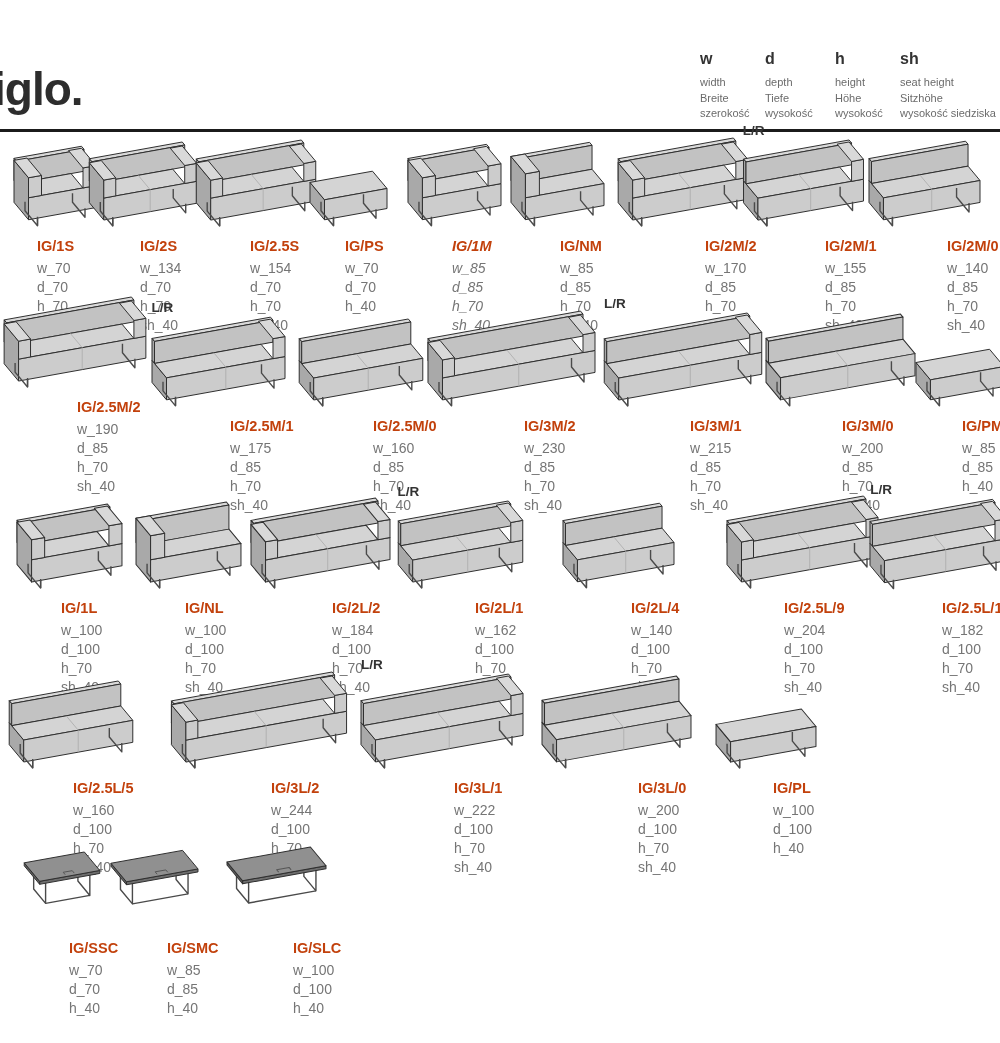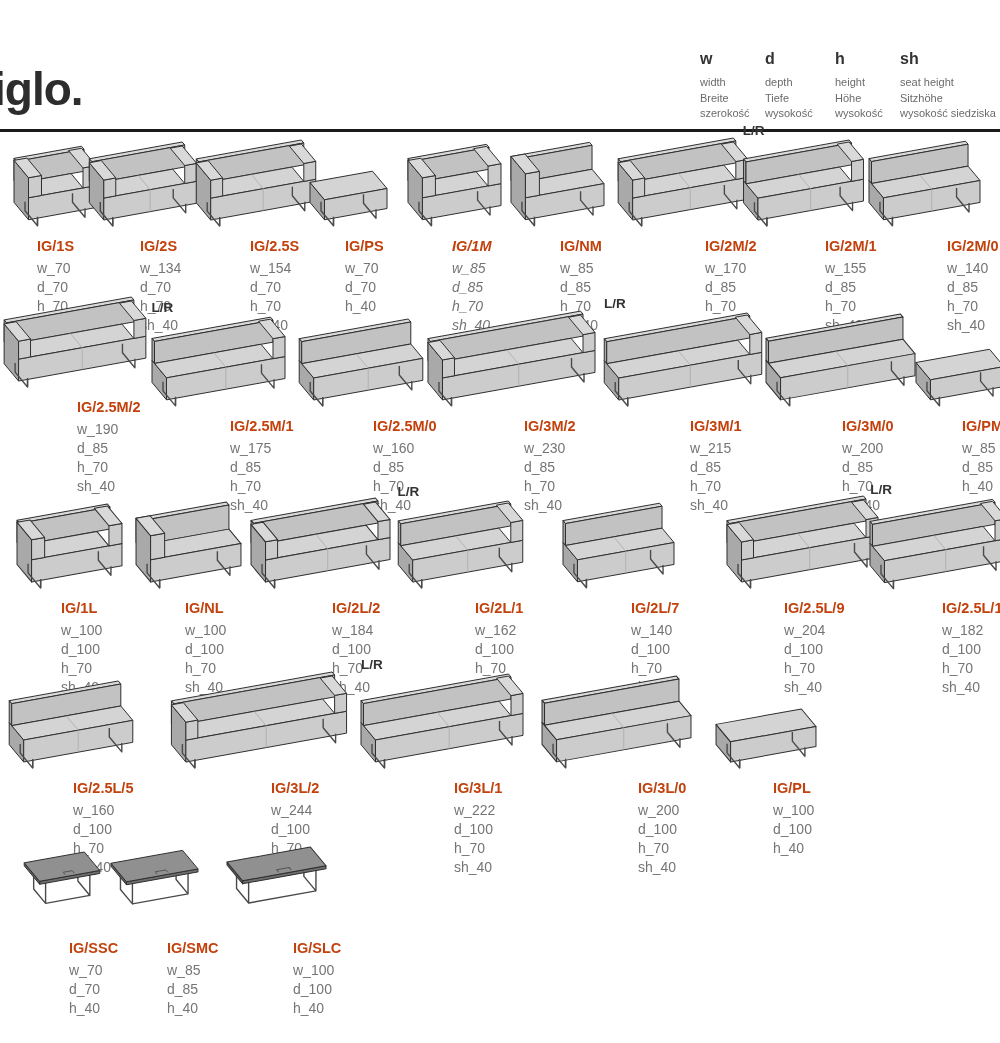--- a/index.html
+++ b/index.html
@@ -520,21 +520,21 @@
             <polygon points="-12.0,-36.4 -14.5,-39.4 -14.5,-61.4 -12.0,-58.4" fill="#a9a9a9" stroke="#2f2f2f" stroke-width="1" stroke-linejoin="round"></polygon>
             <polygon points="-12.0,-36.4 84.8,-53.8 84.8,-75.8 -12.0,-58.4" fill="#c2c2c2" stroke="#2f2f2f" stroke-width="1" stroke-linejoin="round"></polygon>
             <polygon points="0.0,0.0 -14.5,-17.4 -14.5,-39.4 0.0,-22.0" fill="#a9a9a9" stroke="#2f2f2f" stroke-width="1" stroke-linejoin="round"></polygon>
             <polygon points="0.0,-22.0 96.8,-39.4 84.8,-53.8 -12.0,-36.4" fill="#d4d4d4" stroke="#2f2f2f" stroke-width="1" stroke-linejoin="round"></polygon>
             <polygon points="0.0,0.0 96.8,-17.4 96.8,-39.4 0.0,-22.0" fill="#cccccc" stroke="#2f2f2f" stroke-width="1" stroke-linejoin="round"></polygon>
             <path d="M48.4,-8.7 L48.4,-30.7 L36.4,-45.1" fill="none" stroke="#aaaaaa" stroke-width="0.8" stroke-linejoin="round"></path>
             <path d="M9.0,-3.0 L9.0,6.0 L-3.5,-9.0 L-3.5,-18.0" fill="none" stroke="#4a4a4a" stroke-width="1.4" stroke-linejoin="round"></path>
             <path d="M85.8,-16.8 L85.8,-7.8 L73.3,-22.8 L73.3,-31.8" fill="none" stroke="#4a4a4a" stroke-width="1.4" stroke-linejoin="round"></path>
           </svg>
         </div>
-        <div class="code">IG/2L/7</div>
+        <div class="code">IG/2L/4</div>
         <div class="dim">w_140</div>
         <div class="dim">d_100</div>
         <div class="dim">h_70</div>
         <div class="dim">sh_40</div>
       </div>
       <div class="item" style="left: 784px; top: 600px;">
         <div class="ill" style="left: -59.49px; top: -105.966px;">
           <svg width="155" height="101" viewBox="-16.5 -88.0 155.0 101.0" xmlns="http://www.w3.org/2000/svg">
             <path d="M9.0,-3.0 L9.0,6.0" fill="none" stroke="#4a4a4a" stroke-width="1.4" stroke-linejoin="round"></path>
             <polygon points="-14.5,-61.4 122.0,-86.0 124.5,-83.0 -12.0,-58.4" fill="#d9d9d9" stroke="#2f2f2f" stroke-width="1" stroke-linejoin="round"></polygon>

